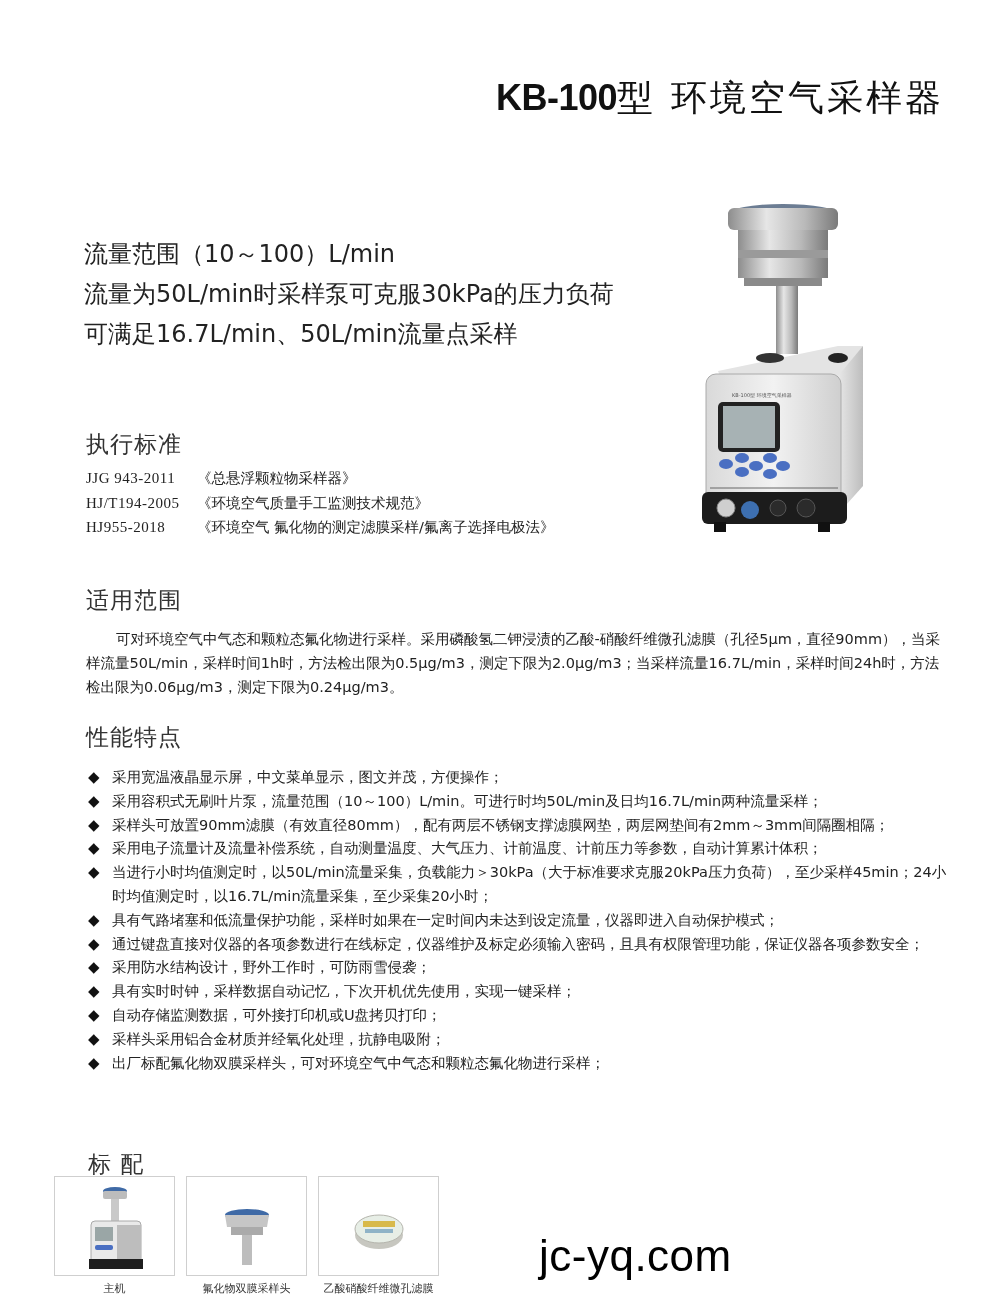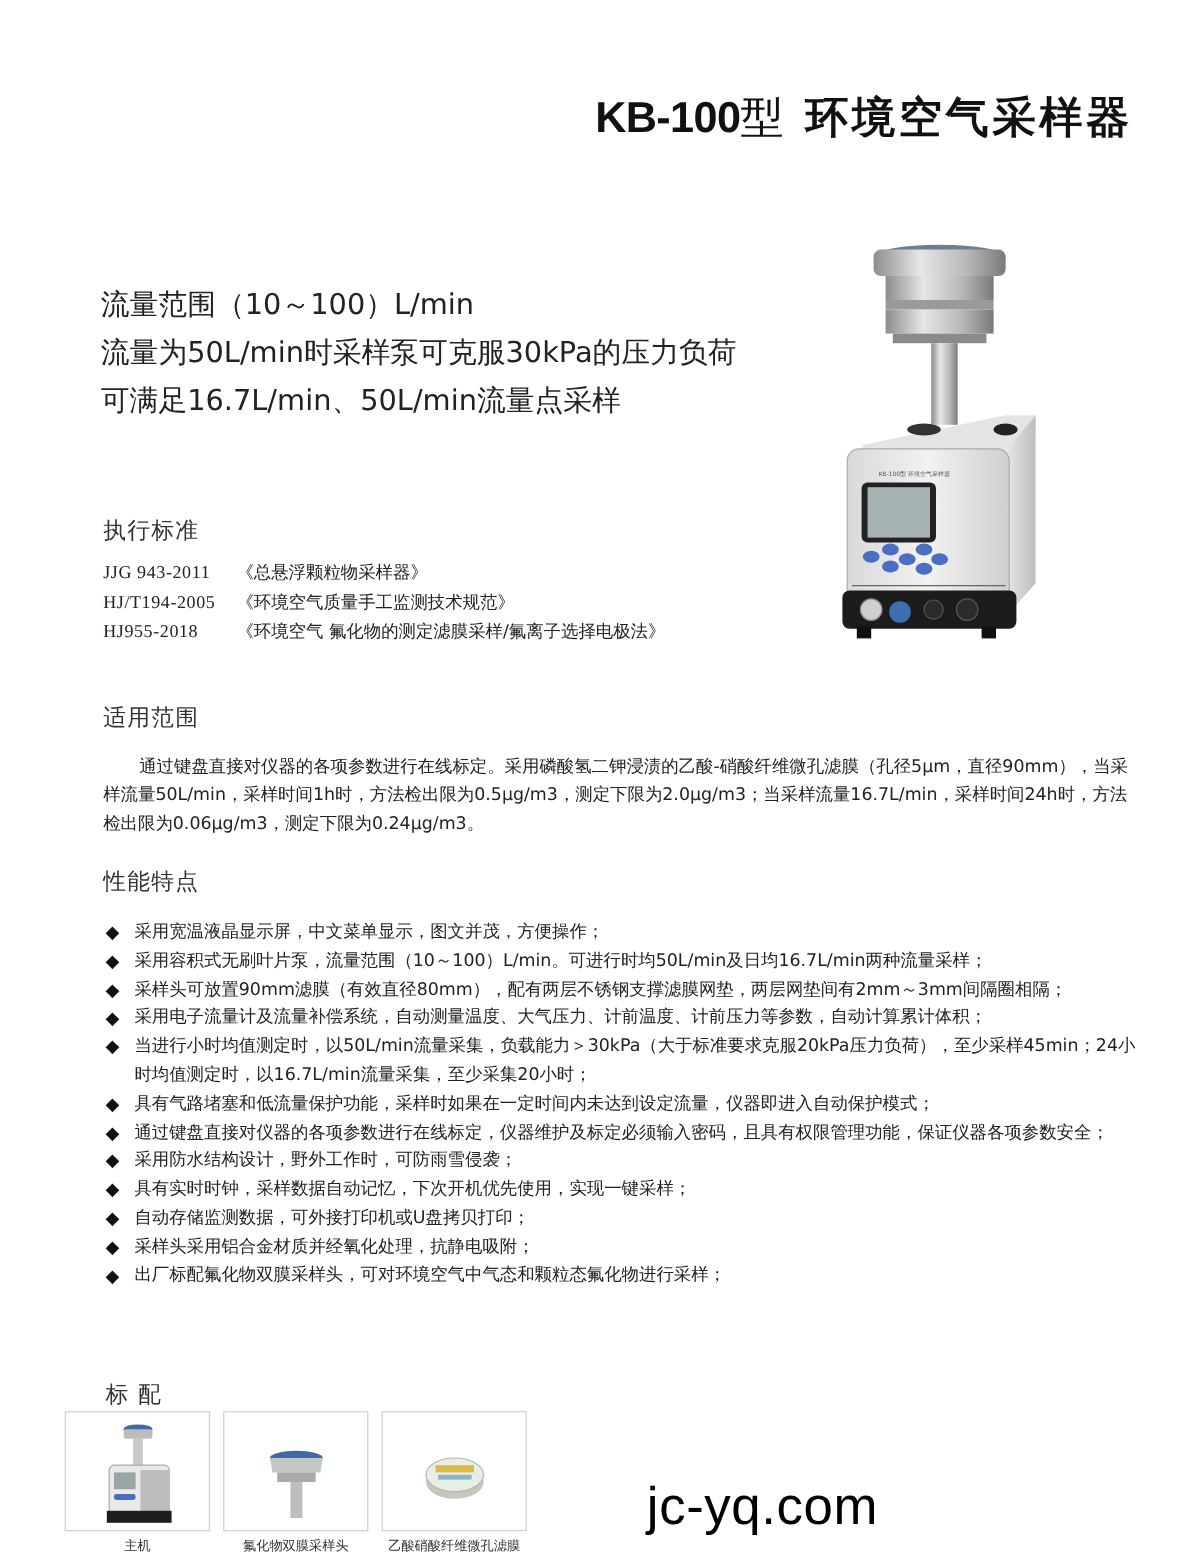--- a/index.html
+++ b/index.html
@@ -2,26 +2,26 @@
 <html><head>
 <meta charset="utf-8">
 <style>
   * { box-sizing: border-box; margin: 0; padding: 0; }
   html, body { width: 990px; height: 1303px; background: #ffffff; overflow: hidden; }
   body { position: relative; font-family: "DejaVu Sans", "Liberation Sans", sans-serif; color: #1a1a1a; }
 
   .title { position: absolute; top: 76px; right: 46px; font-size: 36px; line-height: 44px; white-space: nowrap; color: #111; }
   .title .model { font-family: "Liberation Sans", sans-serif; font-weight: bold; font-size: 36px; letter-spacing: -0.5px; }
   .title .type { font-weight: normal; }
-  .title .name { margin-left: 18px; font-weight: bold; letter-spacing: 3px; }
+  .title .name { margin-left: 18px; font-weight: normal; letter-spacing: 3px; }
 
   .headline { position: absolute; left: 84px; top: 234px; font-size: 24px; line-height: 40px; color: #222; }
   .headline div { white-space: nowrap; }
 
-  .section-title { position: absolute; left: 86px; font-size: 19px; color: #333; letter-spacing: 1px; text-align: right; }
+  .section-title { position: absolute; left: 86px; font-size: 23px; color: #333; letter-spacing: 1px; text-align: right; }
 
   .std-list { position: absolute; left: 86px; top: 466px; font-size: 14.5px; line-height: 24.5px; color: #222; }
   .std-row { display: flex; white-space: nowrap; }
   .std-code { width: 111px; font-family: "Liberation Serif", serif; font-size: 15px; letter-spacing: 0.5px; }
   .std-name { }
 
   .scope { position: absolute; left: 86px; top: 627px; width: 860px; font-size: 14.5px; line-height: 24px; color: #222; text-indent: 30px; }
 
   .features { position: absolute; left: 86px; top: 766px; width: 864px; font-size: 14.5px; line-height: 23.8px; color: #222; list-style: none; }
   .features li { position: relative; padding-left: 26px; }
@@ -122,21 +122,21 @@
     <span class="std-code">HJ/T194-2005</span>
     <span class="std-name">《环境空气质量手工监测技术规范》</span>
   </div>
   <div class="std-row">
     <span class="std-code">HJ955-2018</span>
     <span class="std-name">《环境空气 氟化物的测定滤膜采样/氟离子选择电极法》</span>
   </div>
 </div>
 
 <div class="section-title" style="top:585px;">适用范围</div>
-<p class="scope">通过键盘直接对仪器的各项参数进行在线标定。采用磷酸氢二钾浸渍的乙酸-硝酸纤维微孔滤膜（孔径5μm，直径90mm），当采样流量50L/min，采样时间1h时，方法检出限为0.5μg/m3，测定下限为2.0μg/m3；当采样流量16.7L/min，采样时间24h时，方法检出限为0.06μg/m3，测定下限为0.24μg/m3。</p>
+<p class="scope">可对环境空气中气态和颗粒态氟化物进行采样。采用磷酸氢二钾浸渍的乙酸-硝酸纤维微孔滤膜（孔径5μm，直径90mm），当采样流量50L/min，采样时间1h时，方法检出限为0.5μg/m3，测定下限为2.0μg/m3；当采样流量16.7L/min，采样时间24h时，方法检出限为0.06μg/m3，测定下限为0.24μg/m3。</p>
 
 <div class="section-title" style="top:722px;">性能特点</div>
 <ul class="features">
   <li><span class="bullet">◆</span><span>采用宽温液晶显示屏，中文菜单显示，图文并茂，方便操作；</span></li>
   <li><span class="bullet">◆</span><span>采用容积式无刷叶片泵，流量范围（10～100）L/min。可进行时均50L/min及日均16.7L/min两种流量采样；</span></li>
   <li><span class="bullet">◆</span><span>采样头可放置90mm滤膜（有效直径80mm），配有两层不锈钢支撑滤膜网垫，两层网垫间有2mm～3mm间隔圈相隔；</span></li>
   <li><span class="bullet">◆</span><span>采用电子流量计及流量补偿系统，自动测量温度、大气压力、计前温度、计前压力等参数，自动计算累计体积；</span></li>
   <li><span class="bullet">◆</span><span>当进行小时均值测定时，以50L/min流量采集，负载能力＞30kPa（大于标准要求克服20kPa压力负荷），至少采样45min；24小时均值测定时，以16.7L/min流量采集，至少采集20小时；</span></li>
   <li><span class="bullet">◆</span><span>具有气路堵塞和低流量保护功能，采样时如果在一定时间内未达到设定流量，仪器即进入自动保护模式；</span></li>
   <li><span class="bullet">◆</span><span>通过键盘直接对仪器的各项参数进行在线标定，仪器维护及标定必须输入密码，且具有权限管理功能，保证仪器各项参数安全；</span></li>

